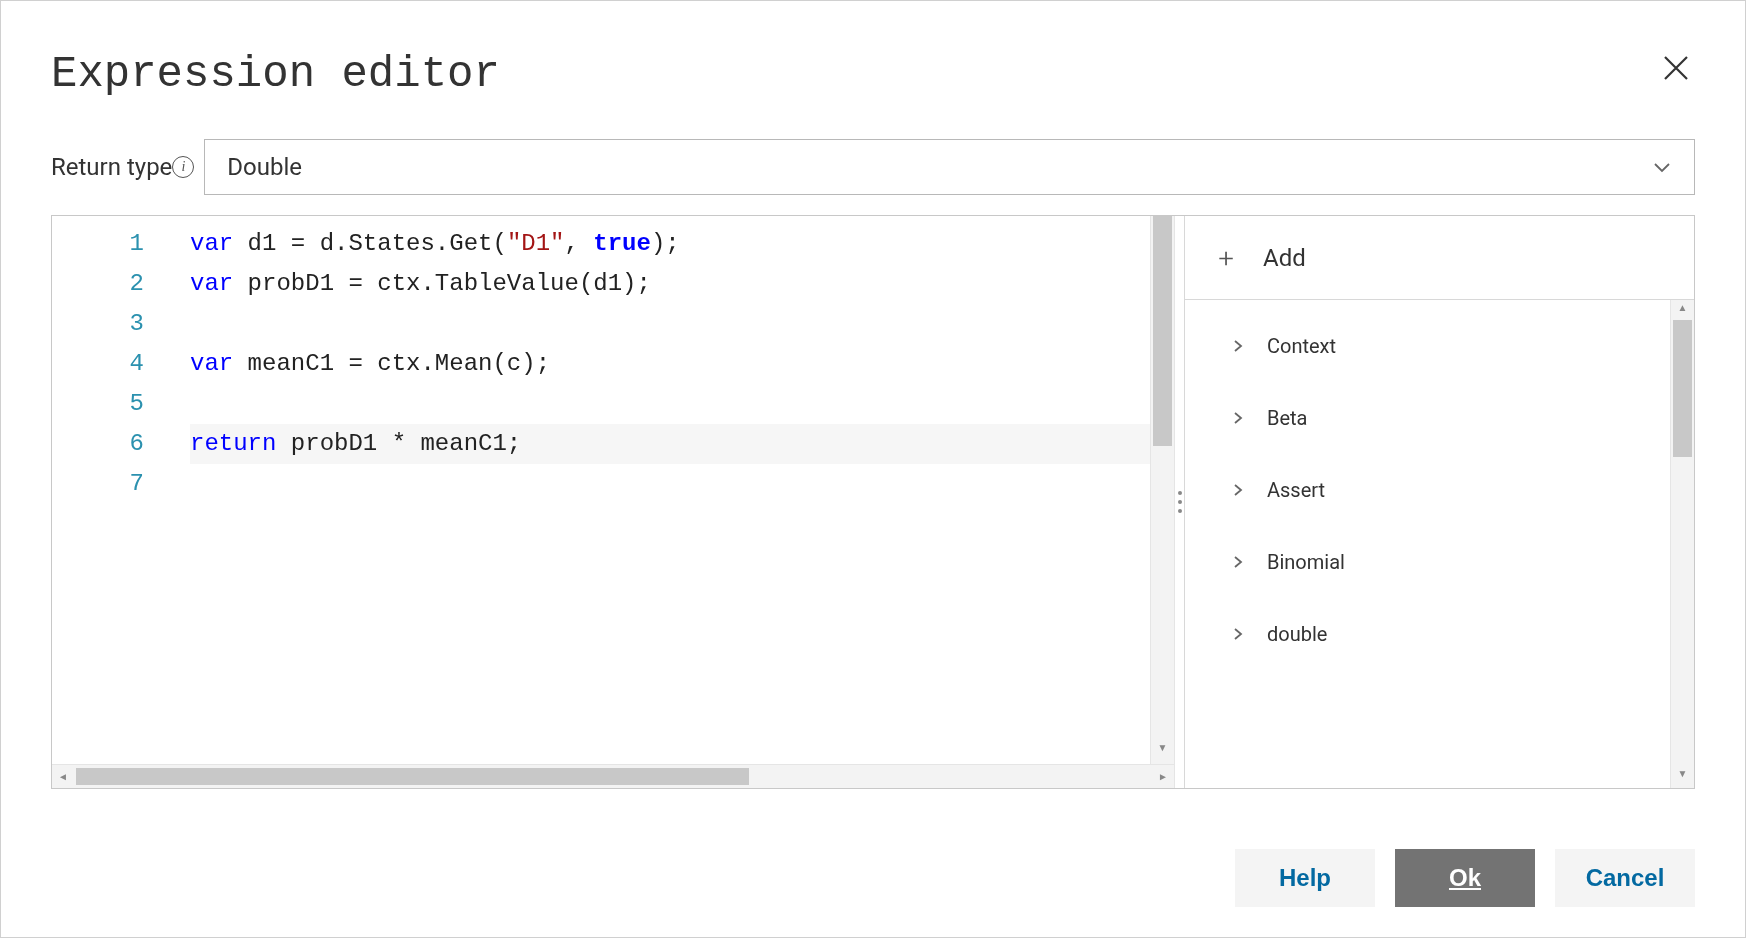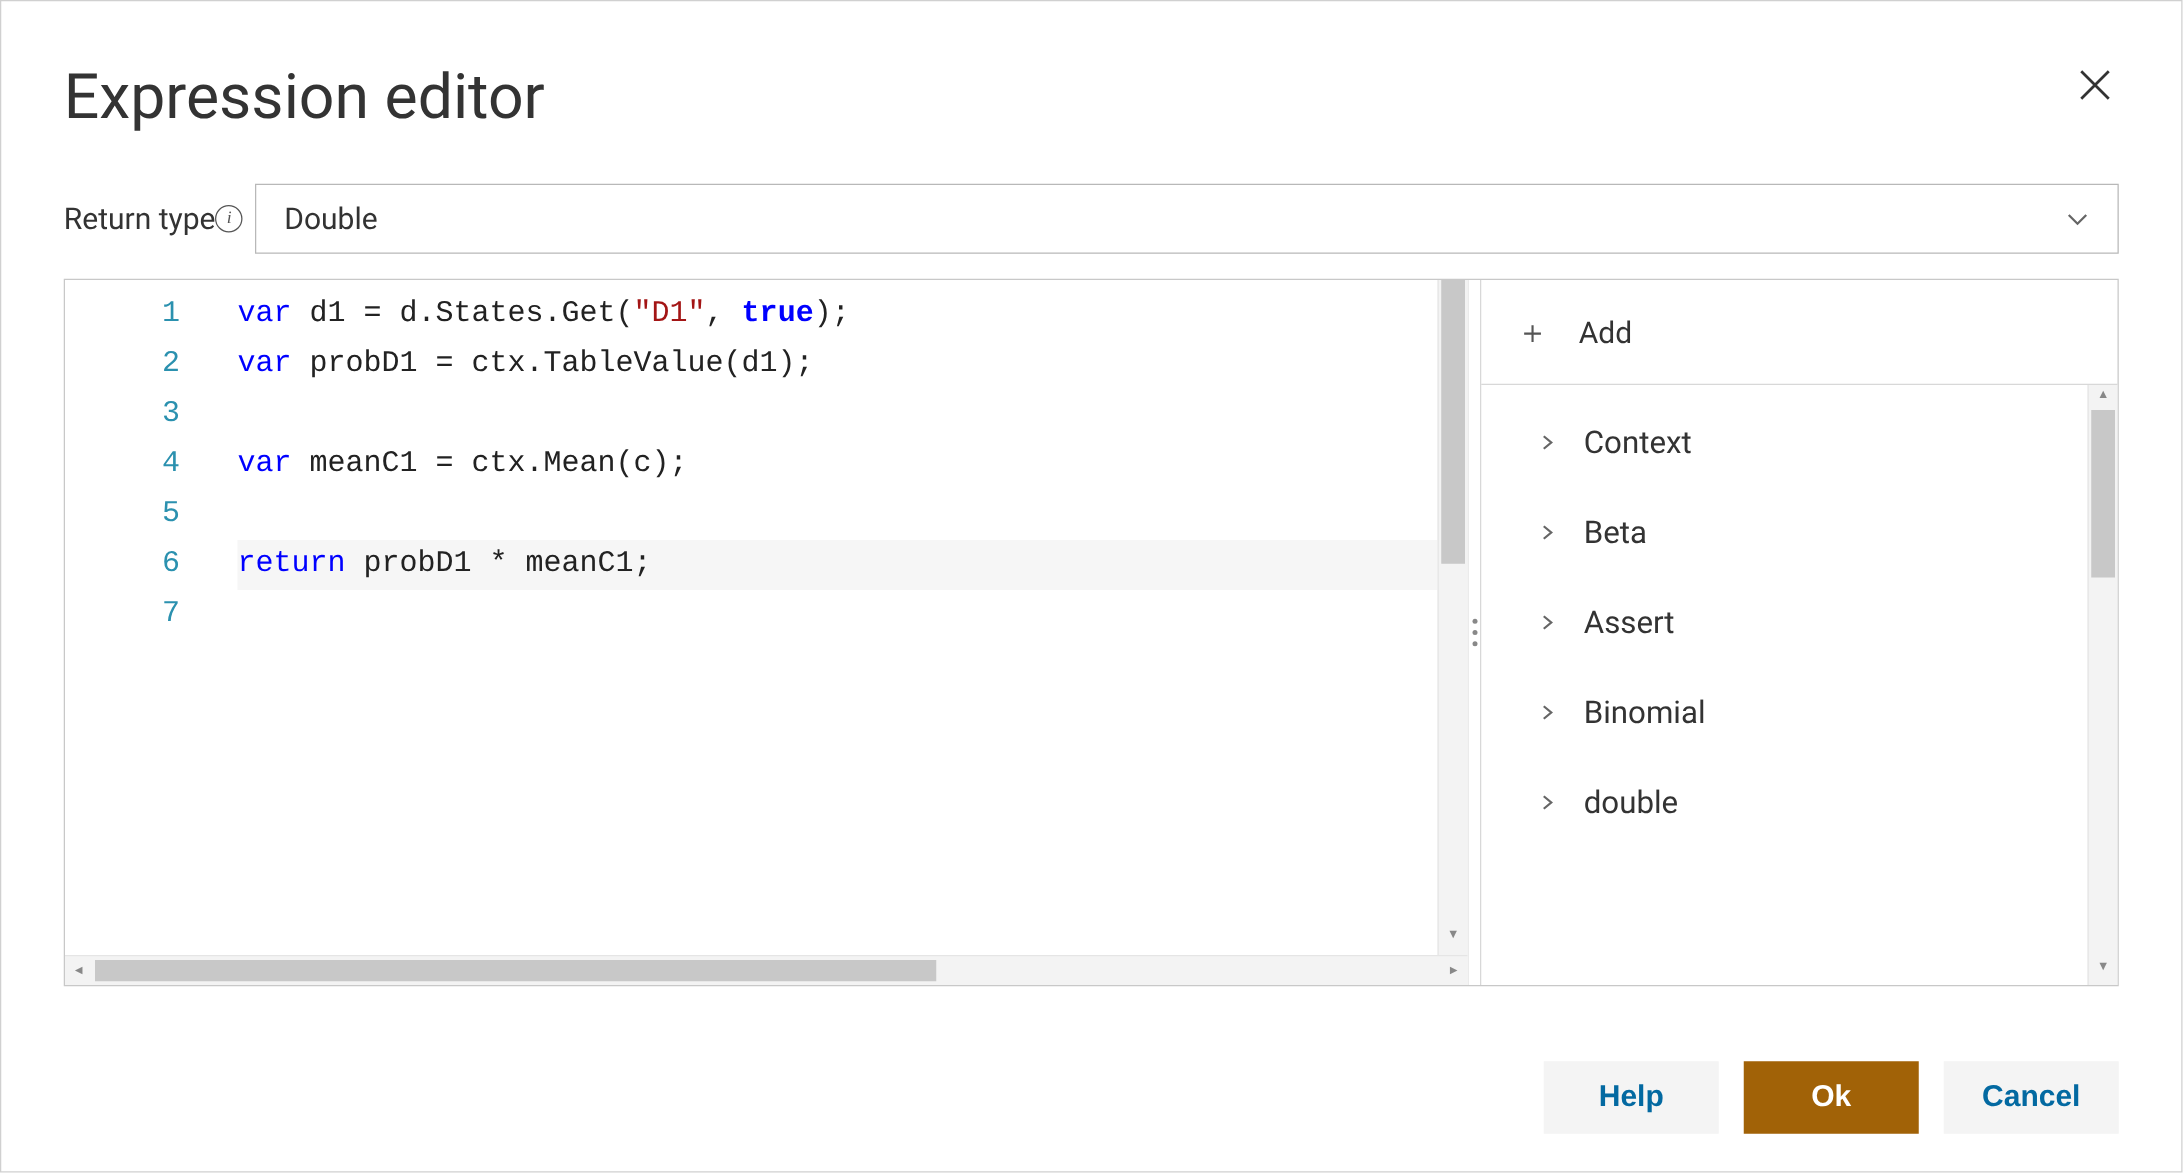--- a/index.html
+++ b/index.html
@@ -20,23 +20,24 @@
   display: flex;
   flex-direction: column;
 }
 .dialog-header {
   display: flex;
   justify-content: space-between;
   align-items: flex-start;
   margin-bottom: 40px;
 }
 .dialog-title {
-  font-size: 50px;
+  font-size: 44px;
   font-weight: 400;
   color: #333;
+  font-family: Liberation Mono, monospace;
 }
 .close-btn {
   cursor: pointer;
   padding: 4px;
   color: #333;
 }
 .close-btn svg { display: block; }
 .return-row {
   display: flex;
   align-items: center;
@@ -222,21 +223,21 @@
   flex: 1;
   padding-top: 10px;
   overflow: hidden;
 }
 .tree-item {
   display: flex;
   align-items: center;
   height: 72px;
   padding-left: 46px;
   gap: 22px;
-  font-size: 25px;
+  font-size: 20px;
   color: #333;
   cursor: pointer;
   text-align: right;
 }
 .tree-item .chev {
   color: #666;
   display: inline-flex;
 }
 .vscroll-tree {
   width: 24px;
@@ -274,22 +275,23 @@
   font-size: 24px;
   cursor: pointer;
   border: none;
   font-weight: 600;
 }
 .btn-default {
   background: #f4f4f4;
   color: #0369a1;
 }
 .btn-primary {
-  background: #a16207;
+  background: #737373;
   color: #fff;
+  text-decoration: underline;
 }
 </style>
 </head>
 <body>
 
 <div class="dialog">
 
   <div class="dialog-header">
     <div class="dialog-title">Expression editor</div>
     <div class="close-btn">

